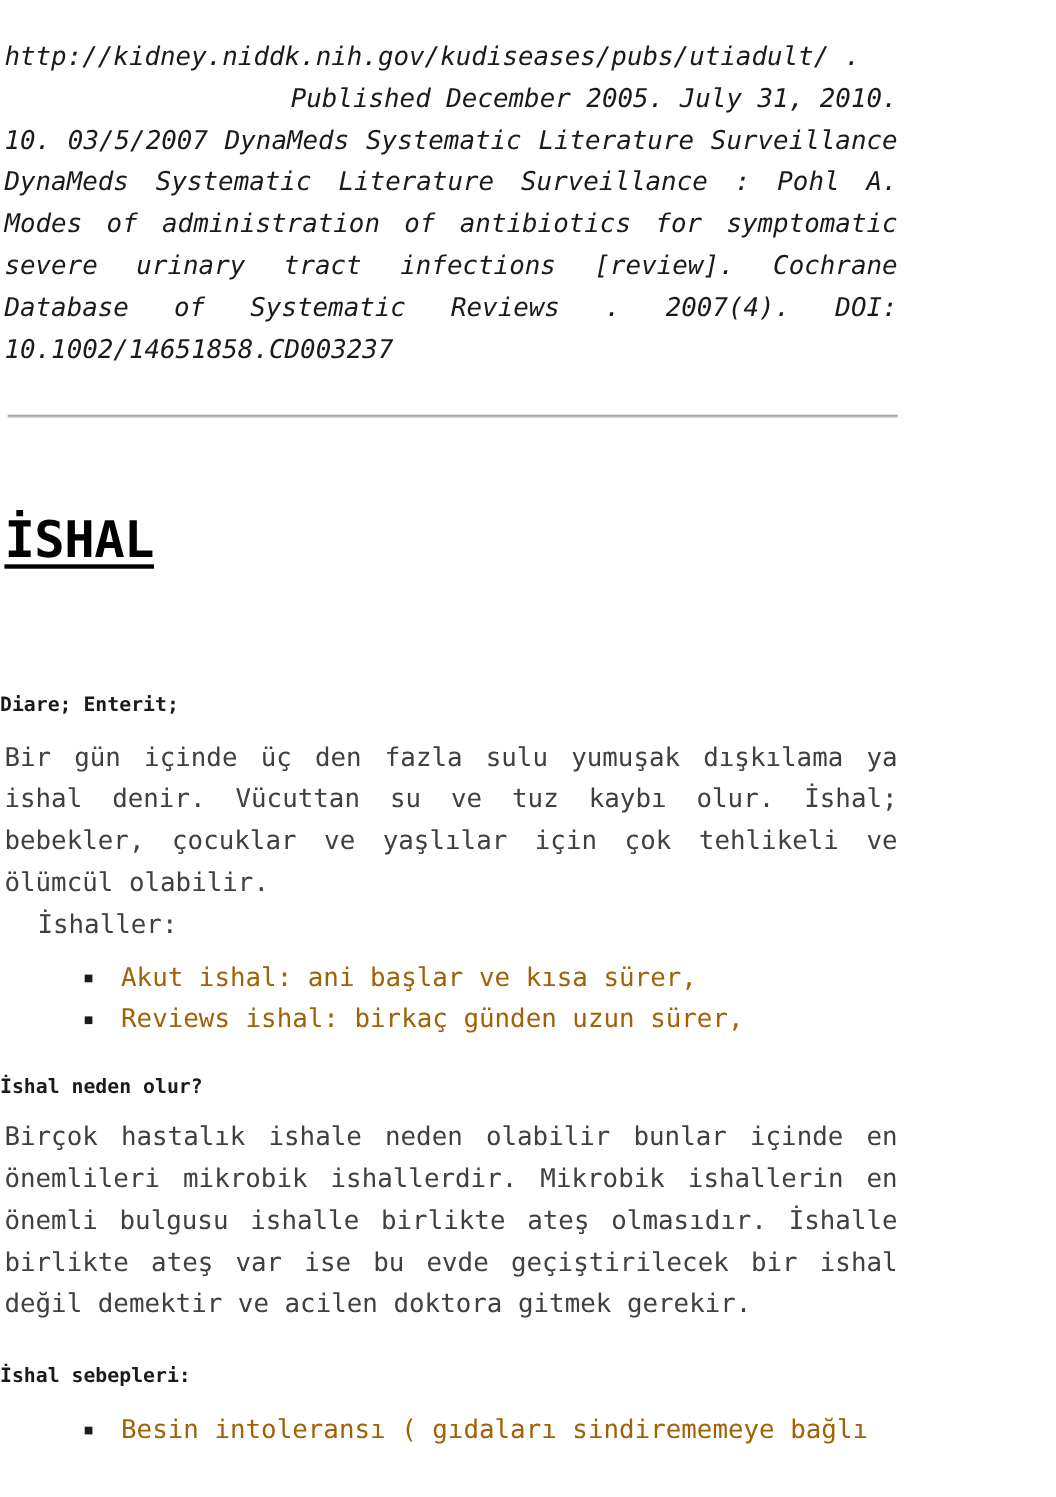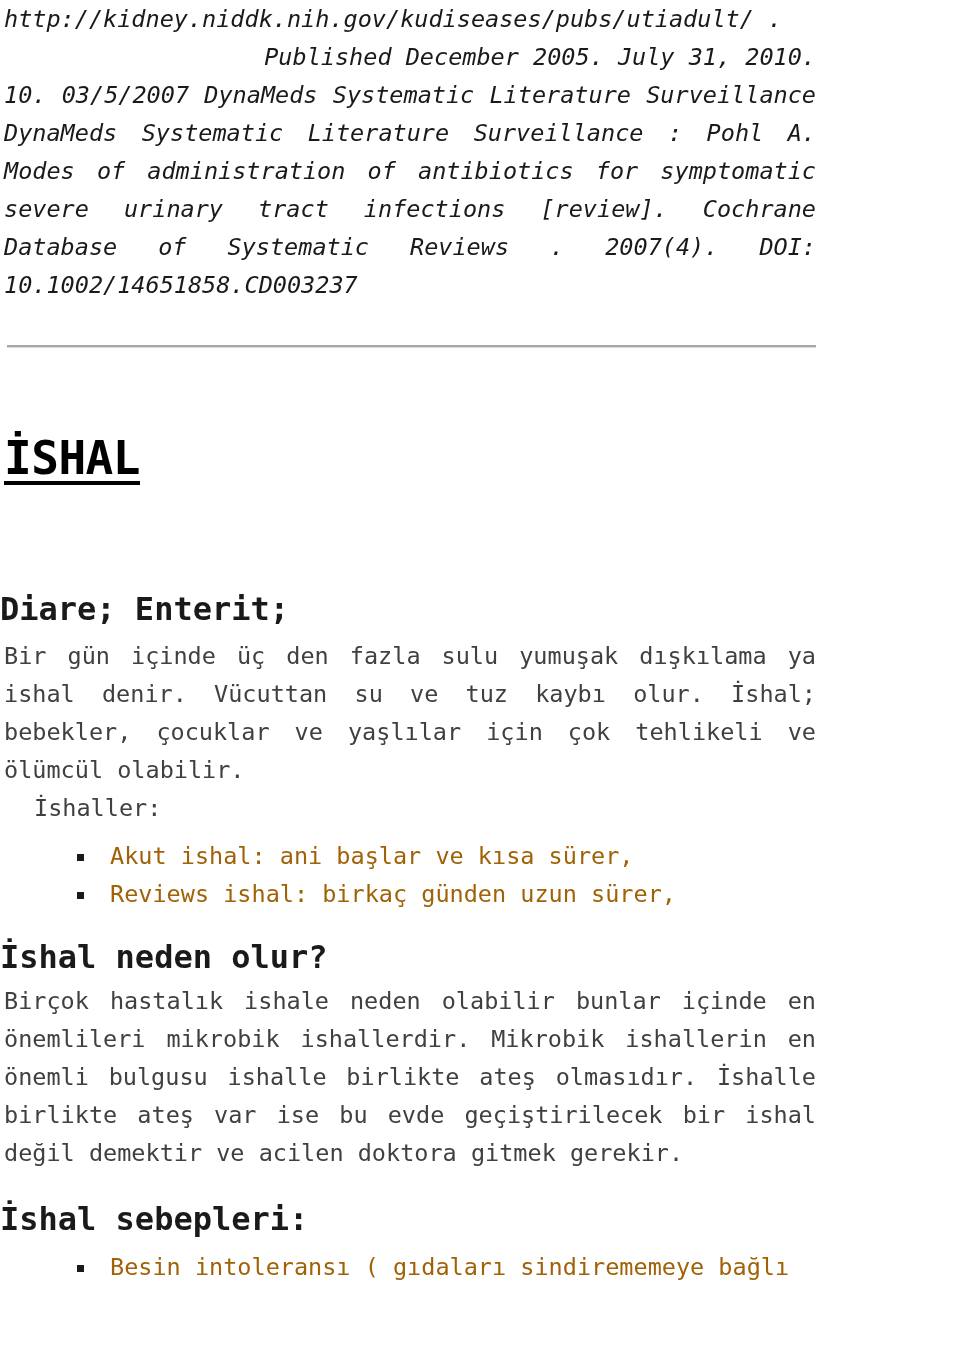--- a/index.html
+++ b/index.html
@@ -15,20 +15,21 @@
     font-family: "DejaVu Sans Mono", "Liberation Mono", monospace;
     color: #1a1a1a;
     -webkit-font-smoothing: antialiased;
   }
 
   .page {
     width: 821px;
     padding: 0;
     box-sizing: border-box;
     position: relative;
+    margin-top: 32px;
   }
 
   
   .refs {
     font-family: "DejaVu Sans Mono", "Liberation Mono", monospace;
     font-style: italic;
     font-size: 23.5px;
     line-height: 38px;
     text-align: justify;
     text-justify: inter-word;
@@ -71,21 +72,21 @@
     text-align: center;
   }
   .title-wrap {
     margin: 86px 0 0 4px;
     line-height: 1.05;
   }
 
   
   h2.sub {
     font-family: "DejaVu Sans Mono", "Liberation Mono", monospace;
-    font-size: 32px;
+    font-size: 18px;
     font-weight: bold;
     color: #1a1a1a;
     margin: 0;
     padding: 0;
     line-height: 38px;
     letter-spacing: 0px;
   }
 
   .gap-diare   { height: 108px; }
   .gap-after-diare { height: 9px; }

